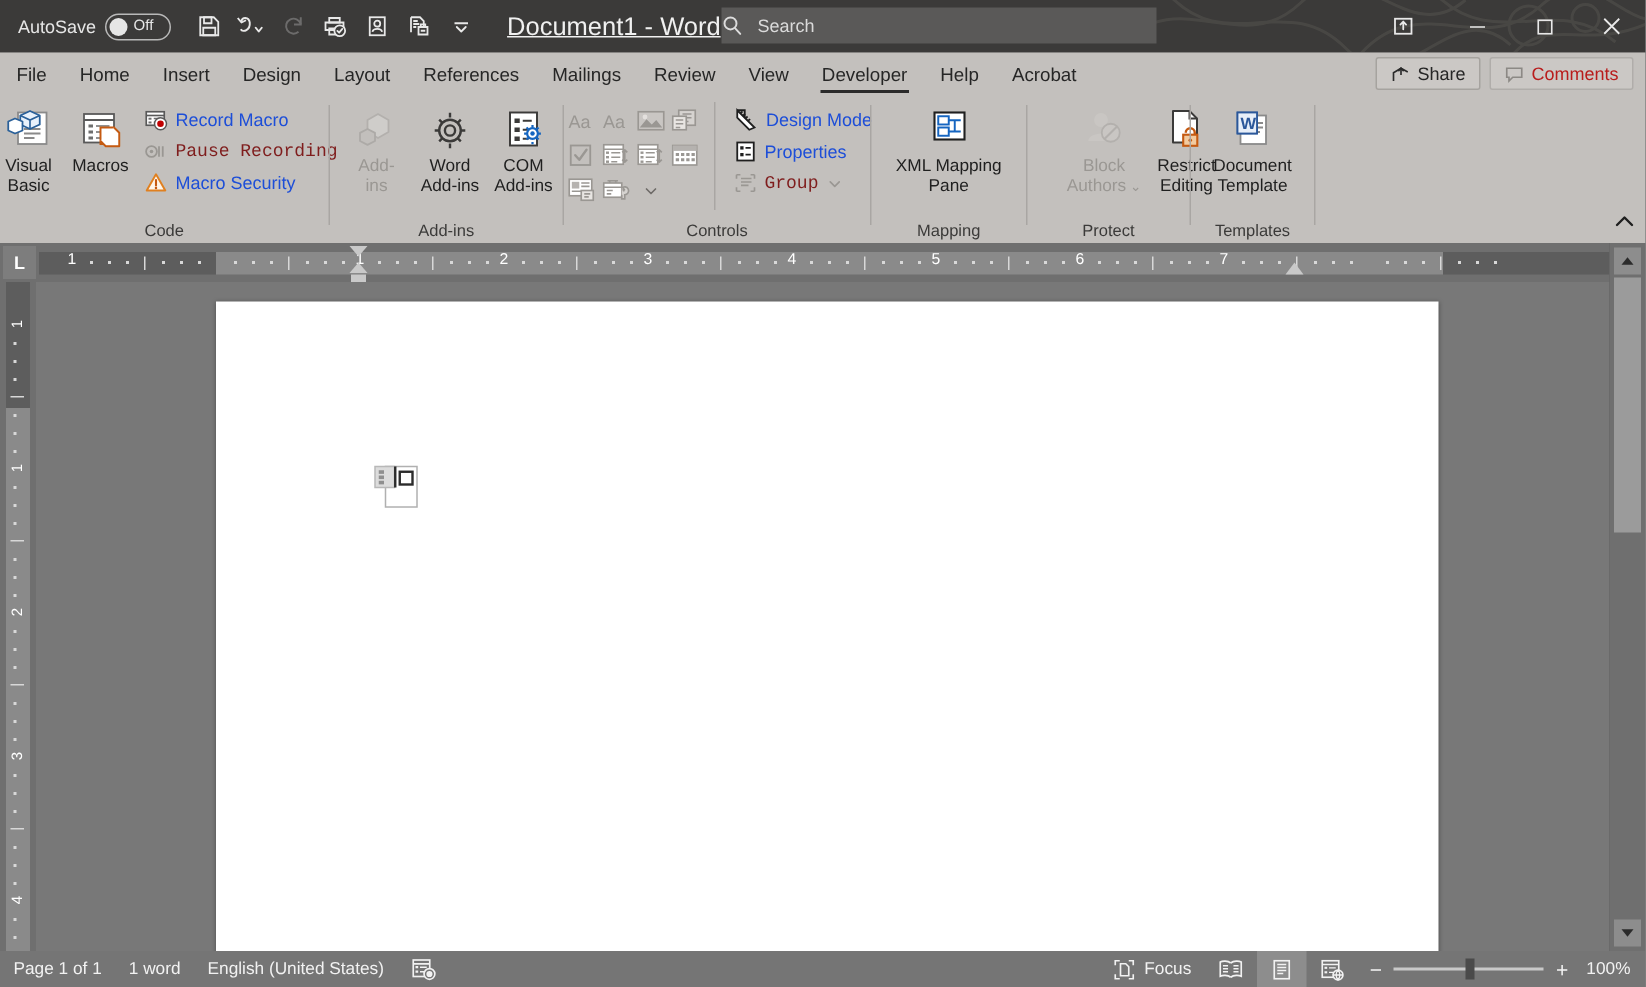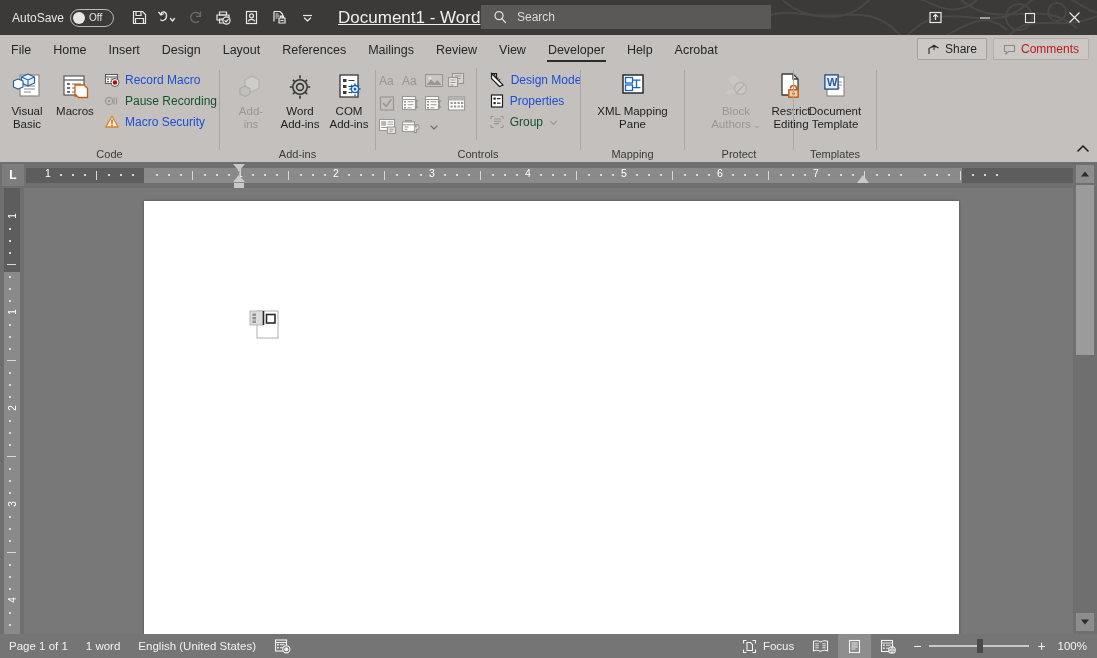--- a/index.html
+++ b/index.html
@@ -38,21 +38,21 @@
   }
   .qat-btn.disabled { opacity: .45; cursor: default; }
   .qat-btn svg { display: block; }
 
   .doc-title {
     color: #f0f0f0; font-size: 17px; margin-left: 18px; white-space: nowrap; z-index: 2; text-decoration: underline;
   }
   .searchbox {
     position: absolute; left: 481px; top: 5px; width: 290px; height: 24px;
     background: #5a5958; display: flex; align-items: center; gap: 10px;
-    padding-left: 12px; cursor: text; z-index: 2;
+    padding-left: 0; cursor: text; z-index: 2;
   }
   .searchbox .ph { color: #dadada; font-size: 12px; }
 
   .winbtns { position: absolute; right: 0; top: 0; display: flex; z-index: 3; }
   .winbtn {
     width: 45px; height: 35px; display: flex; align-items: center; justify-content: center;
     cursor: pointer;
   }
   .ribbon-display {
     position: absolute; right: 142px; top: 0; width: 40px; height: 35px;
@@ -105,21 +105,21 @@
   .bigbtn .cap {
     font-size: 11.5px; color: #1f1f1f; text-align: center; line-height: 12.5px;
   }
   .bigbtn.disabled .cap { color: #9a9793; }
   .smallrow {
     display: flex; align-items: center; gap: 5px; height: 20px;
     padding: 0 4px; cursor: pointer; border-radius: 2px; white-space: nowrap;
   }
   .smallrow.disabled { cursor: default; }
   .smallrow .cap { font-size: 12px; color: #1d4ed8; }
-  .smallrow.disabled .cap { color: #14532d; }
+  .smallrow.disabled .cap { color: #7f1d1d; font-family: Liberation Mono, monospace; }
   .ctrlgrid { display: grid; grid-template-columns: repeat(4, 22px); gap: 2px 1px; }
   .ctrlcell {
     width: 22px; height: 21px; display: flex; align-items: center; justify-content: center;
     cursor: default;
   }
   .collapse-ribbon {
     position: absolute; right: 6px; bottom: 2px; cursor: pointer;
   }
 
   

